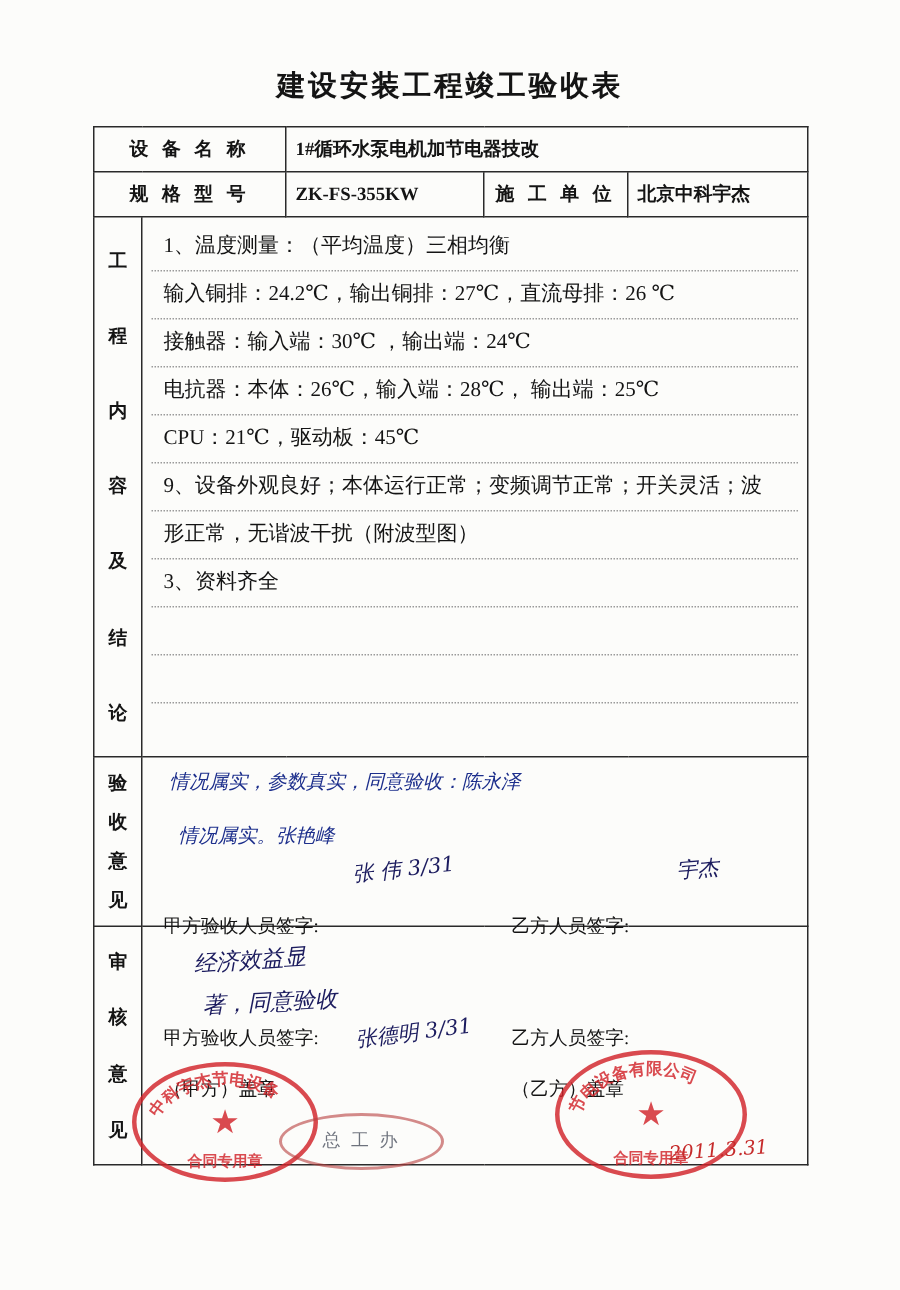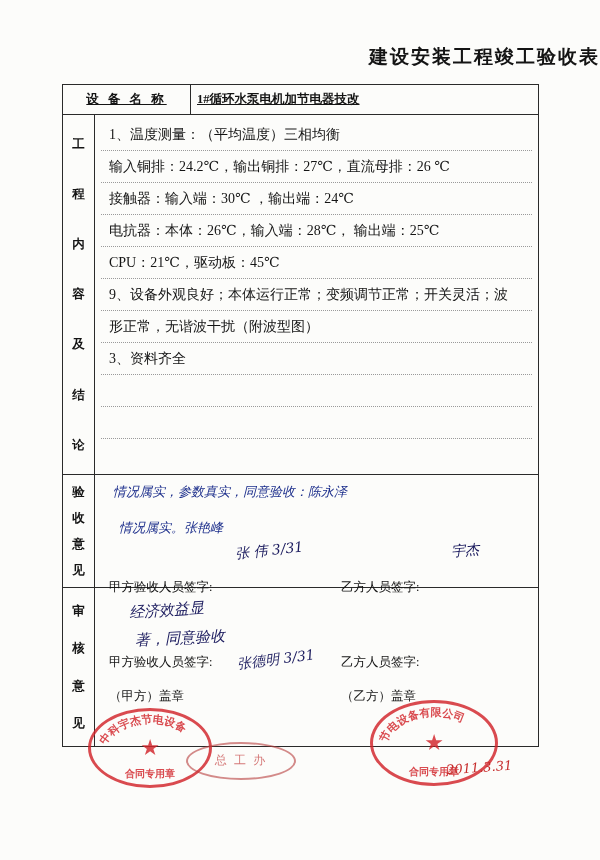--- a/index.html
+++ b/index.html
@@ -19,21 +19,21 @@
     position: relative;
     width: 600px;
     height: 860px;
     background: #fcfcfa;
   }
   .doc-title {
     position: absolute;
     top: 44px;
     left: 0;
     width: 600px;
-    text-align: right;
+    text-align: center;
     font-size: 19px;
     font-weight: bold;
     letter-spacing: 2px;
     font-family: "Liberation Serif", "DejaVu Serif", serif;
   }
   table.main {
     position: absolute;
     top: 84px;
     left: 62px;
     width: 476px;
@@ -52,21 +52,20 @@
     font-weight: bold;
     letter-spacing: 3px;
     white-space: nowrap;
   }
   .val {
     font-weight: bold;
     padding-left: 8px;
   }
   .rowh {
     height: 30px;
-    text-decoration: underline;
   }
   .vertlabel {
     text-align: center;
     font-weight: bold;
     font-size: 13px;
     width: 32px;
     vertical-align: top;
     padding: 0;
   }
   .vertlabel .stack {
@@ -191,26 +190,26 @@
   }
   .oval-stamp {
     position: absolute;
     left: 186px;
     top: 742px;
     width: 106px;
     height: 34px;
     border: 2px solid #b8403f;
     border-radius: 50%;
     opacity: 0.6;
-    color: #b91c1c;
+    color: #0f172a;
     font-size: 12px;
     text-align: center;
     line-height: 32px;
     letter-spacing: 2px;
-    font-family: Liberation Sans, sans-serif;
+    font-family: Liberation Serif, serif;
   }
   .red-date {
     position: absolute;
     color: #c62b2b;
     font-family: "DejaVu Serif", serif;
     font-style: italic;
     font-size: 13px;
   }
   .hand-dark {
     color: #1b1b5e;
@@ -228,20 +227,26 @@
       <col style="width:32px">
       <col style="width:96px">
       <col style="width:132px">
       <col style="width:96px">
       <col style="width:120px">
     </colgroup>
     <tbody>
       <tr class="rowh">
         <td class="lbl" colspan="2">设 备 名 称</td>
         <td class="val" colspan="3">1#循环水泵电机加节电器技改</td>
+      </tr>
+      <tr class="rowh">
+        <td class="lbl" colspan="2">规 格 型 号</td>
+        <td class="val">ZK-FS-355KW</td>
+        <td class="lbl">施 工 单 位</td>
+        <td class="val">北京中科宇杰</td>
       </tr>
 
       <tr>
         <td class="vertlabel" style="height:342px">
           <div class="stack">
             <span>工</span>
             <span>程</span>
             <span>内</span>
             <span>容</span>
             <span>及</span>

